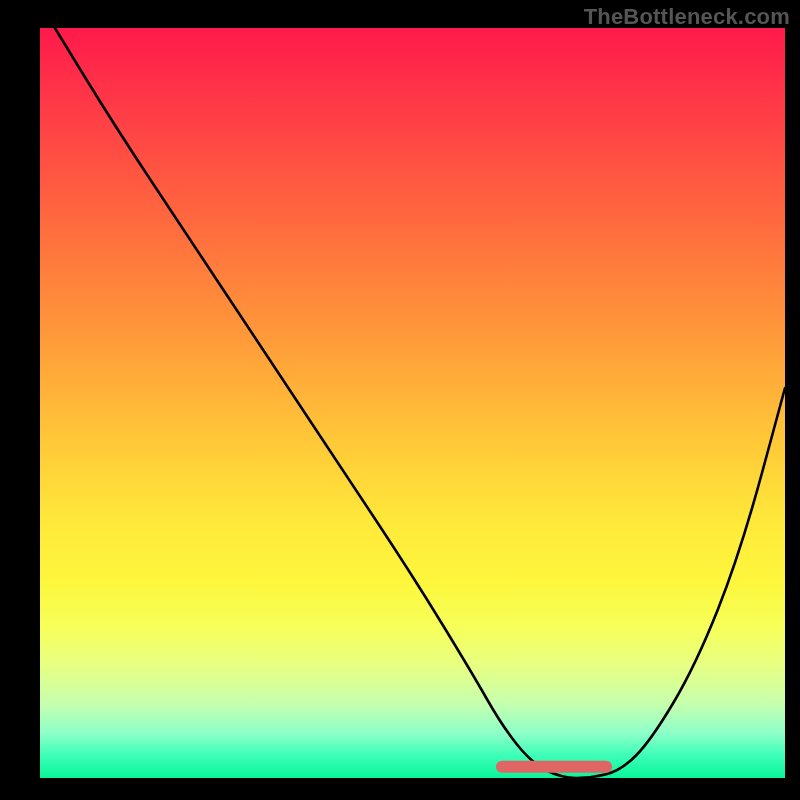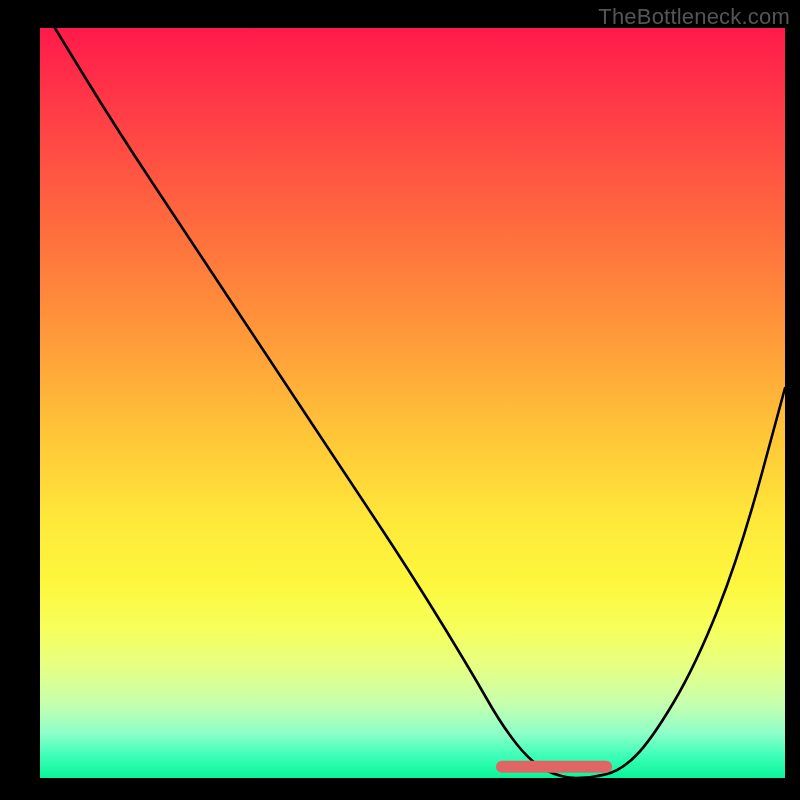--- a/index.html
+++ b/index.html
@@ -16,21 +16,21 @@
     width: 800px;
     height: 800px;
     background: #000;
   }
   .watermark {
     position: absolute;
     top: 4px;
     right: 10px;
     color: #555;
     font-size: 22px;
-    font-weight: 400;
+    font-weight: 700;
     letter-spacing: 0.2px;
     user-select: none;
   }
   .plot {
     position: absolute;
     left: 40px;
     top: 28px;
     width: 745px;
     height: 750px;
   }

